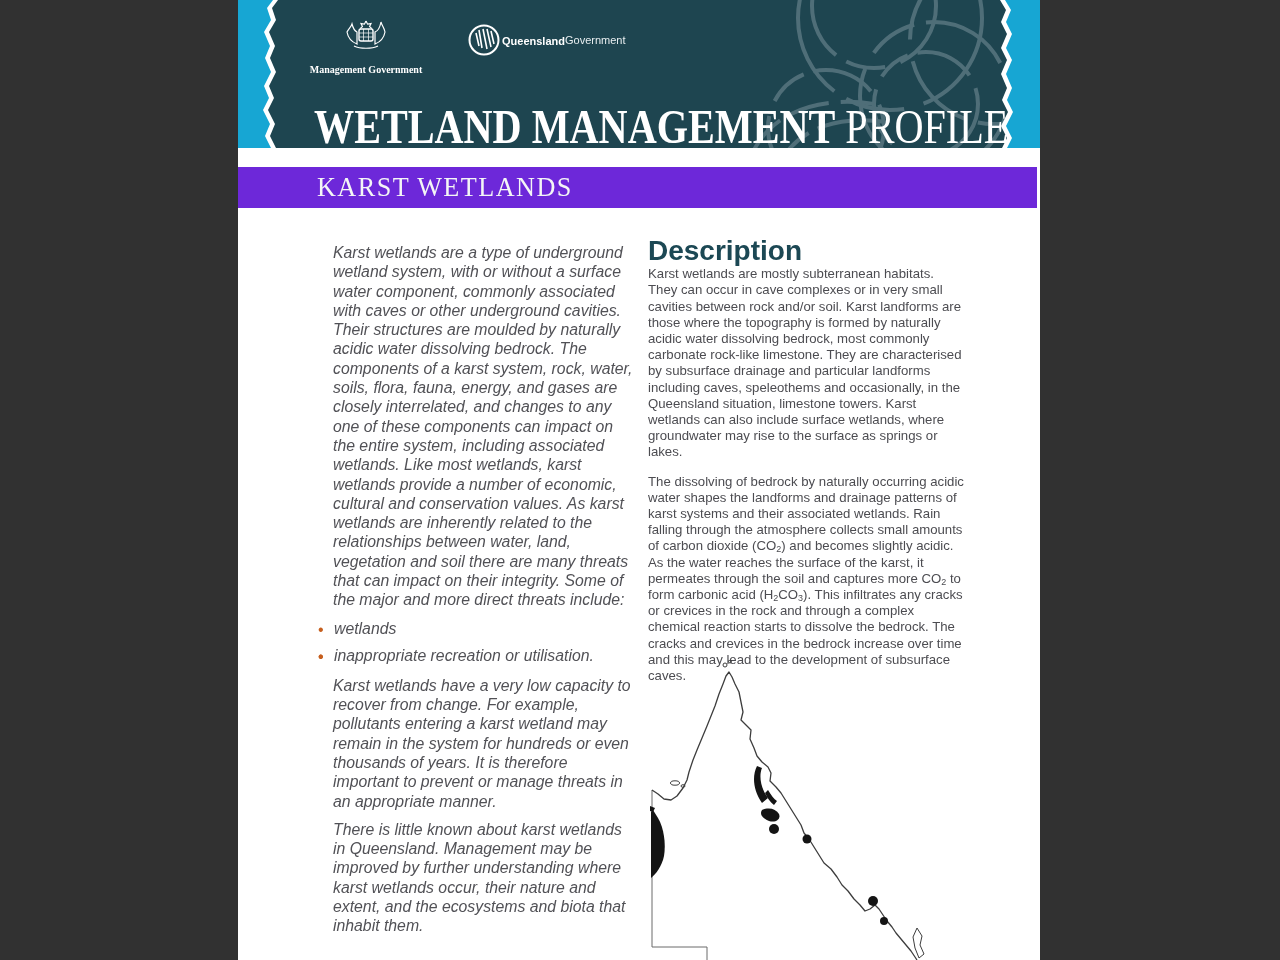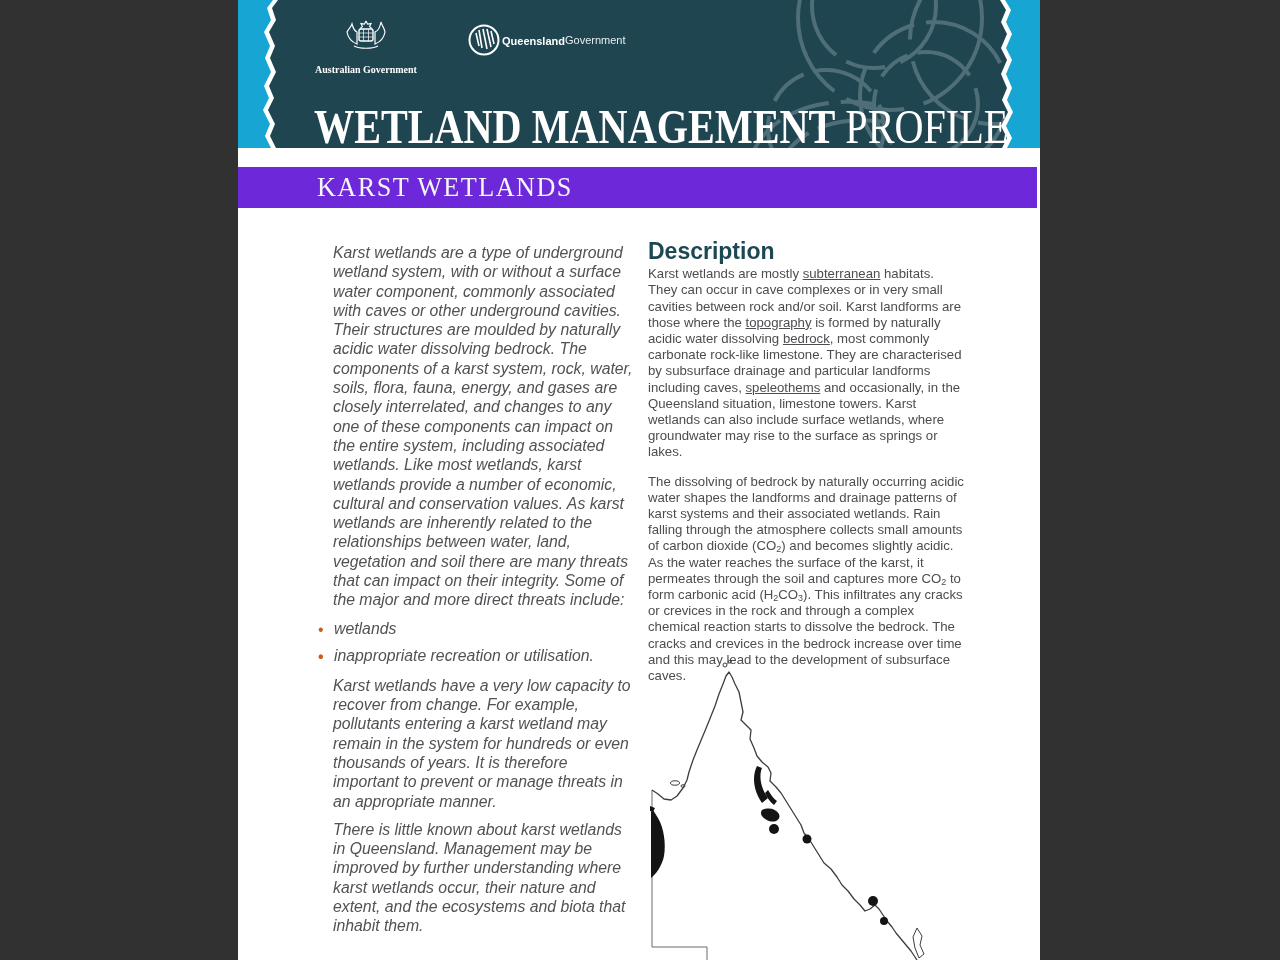--- a/index.html
+++ b/index.html
@@ -40,23 +40,23 @@
   
   .col{position:absolute;top:243px;}
   .col-left{left:79px;width:318px;color:#515156;font-style:italic;
             font-size:15.8px;line-height:19.3px;}
   .col-left p{margin:0 0 9px 16px;}
   .col-left ul{list-style:none;margin:4px 0 10px 0;padding:0;}
   .col-left li{position:relative;padding-left:17px;margin-bottom:8.5px;}
   .col-left li .dot{position:absolute;left:1px;top:1px;font-style:normal;color:#c65f1e;font-size:16px;}
 
   .col-right{left:410px;width:318px;color:#4c4c51;font-size:13.2px;line-height:16.2px;}
-  .col-right h3{margin:0 0 7px 0;color:#1c4854;font-size:23px;font-weight:700;}
+  .col-right h3{margin:0 0 7px 0;color:#1c4854;font-size:28px;font-weight:700;}
   .col-right p{margin:0 0 13px 0;text-align:left;}
-  .tlink{text-decoration:underline;cursor:pointer;}
+  .tlink{cursor:pointer;}
   sub{font-size:68%;line-height:0;vertical-align:-0.25em;}
 
   
   .mapwrap{position:absolute;left:407px;top:660px;width:356px;height:300px;overflow:hidden;}
 </style>
 </head>
 <body>
 
 <div class="stage">
   <div class="paper">
@@ -90,21 +90,21 @@
         <div class="auslogo">
           <svg class="crest" viewBox="0 0 52 42" fill="none" stroke="#ffffff">
             <path d="M26,3 l1.6,3.2 3.4,-0.6 -1.4,3 2.4,2" stroke-width="1.2"></path>
             <path d="M26,3 l-1.6,3.2 -3.4,-0.6 1.4,3 -2.4,2" stroke-width="1.2"></path>
             <rect x="19" y="11" width="14" height="12" rx="2" stroke-width="1.4"></rect>
             <path d="M19,15 h14 M19,19 h14 M23.5,11 v12 M28.5,11 v12" stroke-width="0.7"></path>
             <path d="M17,26 C12,24 8,20 7,14 C9,10 11,9 12,6 C13,10 15,13 17,14 Z" stroke-width="1.2"></path>
             <path d="M35,26 C40,24 44,20 45,14 C44,9 42,8 41,4 C40,9 38,13 35,14 Z" stroke-width="1.2"></path>
             <path d="M14,28 C20,31 32,31 38,28" stroke-width="1.2"></path>
           </svg>
-          <span class="lbl">Australian Government</span>
+          <span class="lbl">Management Government</span>
         </div>
         <div class="qldlogo">
           <svg class="circ" viewBox="0 0 36 36" fill="none" stroke="#ffffff">
             <circle cx="18" cy="18" r="14.5" stroke-width="2"></circle>
             <path d="M13,8 L16,26 M17,7 L21,27 M21,7 L25,25 M25,9 L28,22 M10,11 L13,24" stroke-width="1.6"></path>
           </svg>
           <span class="l1">Queensland</span>
           <span class="l2">Government</span>
         </div>
       </div>

